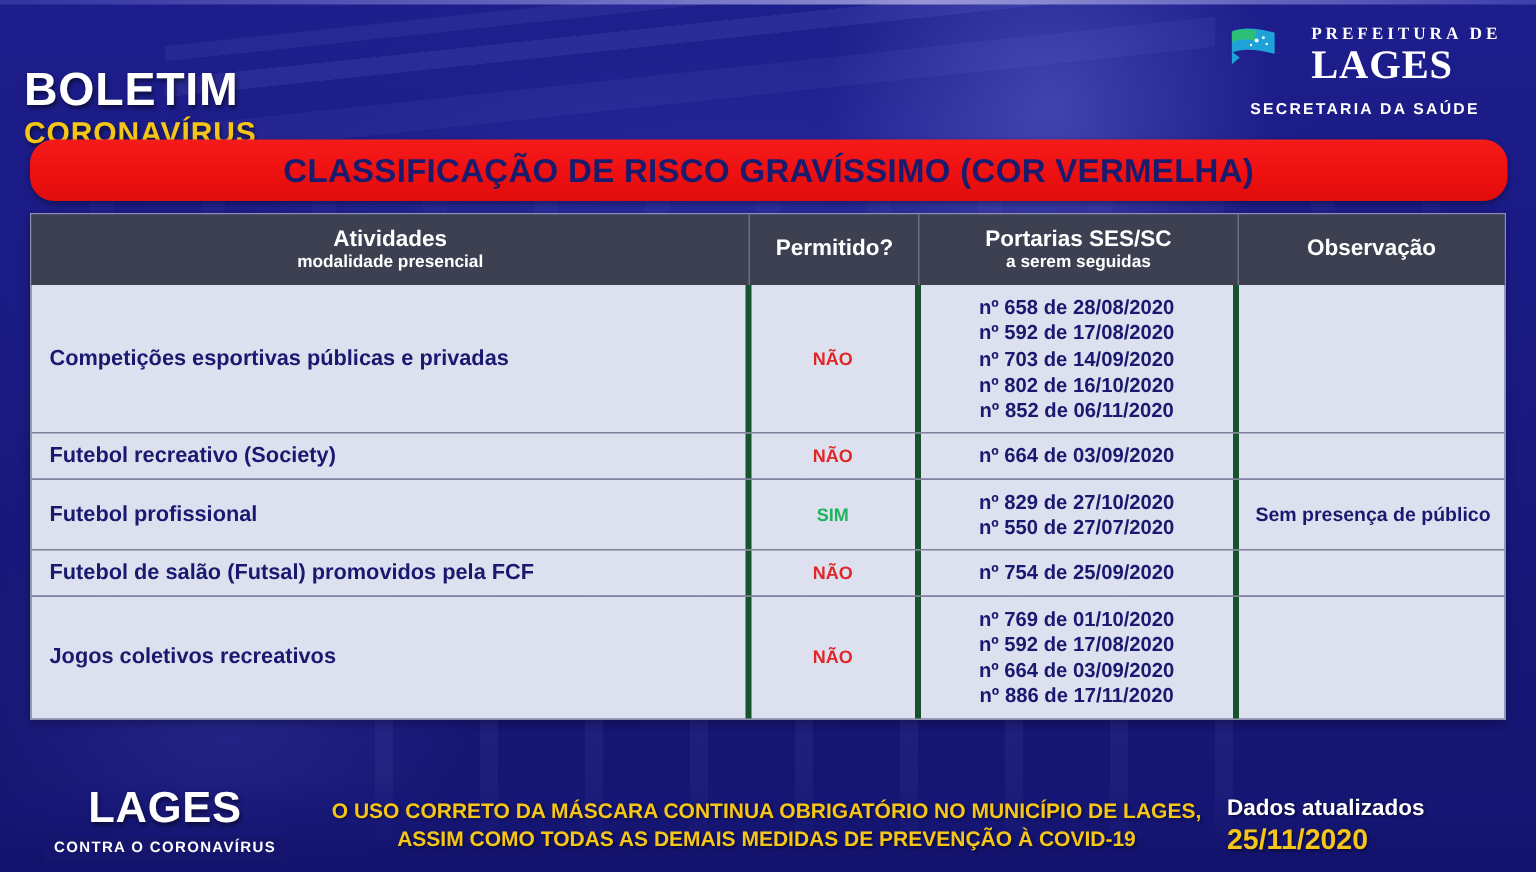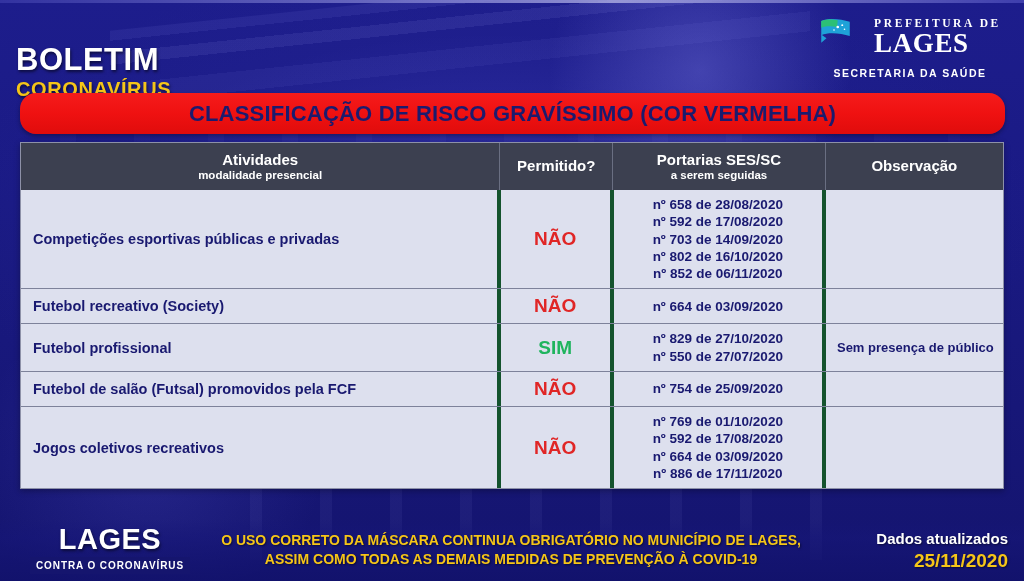--- a/index.html
+++ b/index.html
@@ -76,37 +76,37 @@
   .c3{width:192px;}
   .tbody .trow{background:#dde0ee;border-top:1px solid #7d829a;}
   .tbody .trow:first-child{border-top:none;}
   .tbody .tcell{border-right:4px solid #14532d;padding:6px 0;}
   .tbody .tcell:last-child,.thead .tcell:last-child{border-right:none;}
   .thead .tcell{border-right:1px solid #6a6f82;}
 
   .act{font-size:14.5px;font-weight:bold;color:#191970;padding-left:12px;}
   .hdr-main{font-size:15px;font-weight:bold;line-height:1.1;}
   .hdr-sub{font-size:11.5px;font-weight:bold;line-height:1.1;margin-top:0;}
-  .perm{font-size:19px;font-weight:bold;text-align:center;}
+  .perm{font-size:12px;font-weight:bold;text-align:center;}
   .perm.no{color:#e02626;}
   .perm.yes{color:#1fb45e;}
   .port{font-size:13.5px;font-weight:bold;color:#191970;text-align:center;line-height:1.28;}
   .obs{font-size:13px;font-weight:bold;color:#191970;padding-left:11px;line-height:1.25;}
 
   
   .footer{position:absolute;left:0;bottom:0;width:1024px;height:62px;z-index:3;
           background:linear-gradient(180deg,rgba(26,26,130,.0) 0%,rgba(22,22,120,.55) 30%,rgba(18,18,108,.92) 100%);}
   .f-lages{position:absolute;left:30px;top:6px;text-align:center;}
   .f-lages-big{font-size:29px;font-weight:bold;color:#ffffff;line-height:1;letter-spacing:.5px;
                text-shadow:1px 2px 3px rgba(0,0,0,.5);}
   .f-lages-sub{margin-top:3px;background:#15156e;color:#ffffff;font-size:10px;font-weight:bold;
                letter-spacing:.9px;padding:3px 6px;display:inline-block;}
   .f-msg{position:absolute;left:186px;top:12px;width:650px;text-align:center;color:#f5c518;
          font-size:14px;font-weight:bold;line-height:1.35;text-shadow:1px 1px 2px rgba(0,0,0,.5);}
-  .f-upd{position:absolute;right:16px;top:12px;text-align:right;width:190px;}
+  .f-upd{position:absolute;right:16px;top:12px;text-align:left;width:190px;}
   .f-upd-l{font-size:15px;font-weight:bold;color:#ffffff;line-height:1.1;text-shadow:1px 1px 2px rgba(0,0,0,.5);}
   .f-upd-d{font-size:19px;font-weight:bold;color:#f5c518;line-height:1.1;margin-top:3px;
            text-shadow:1px 1px 2px rgba(0,0,0,.5);}
 </style>
 </head>
 <body>
 
 <div id="root">
 
   <div class="bg">

